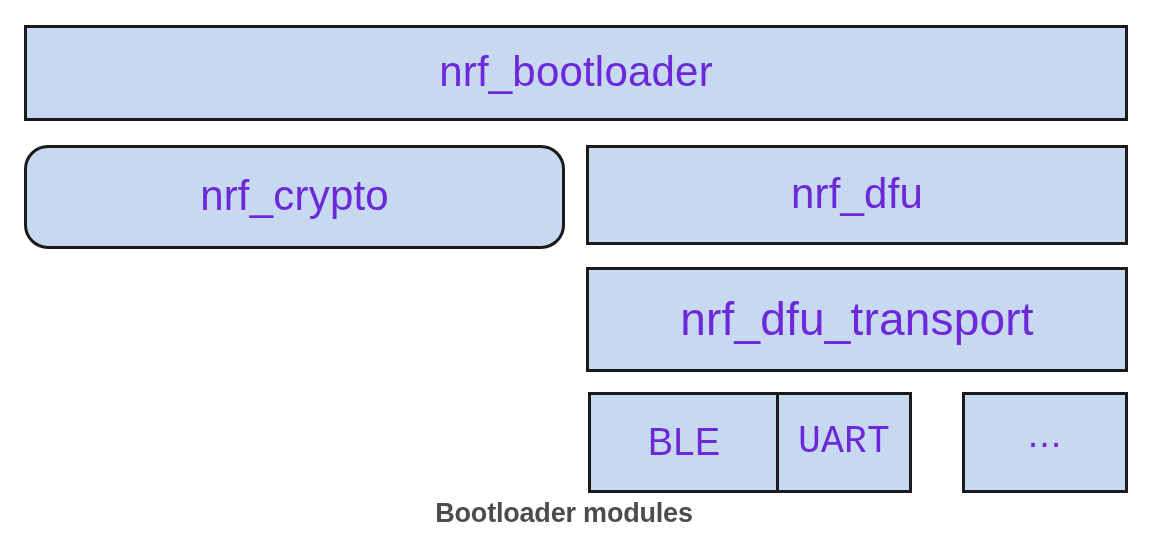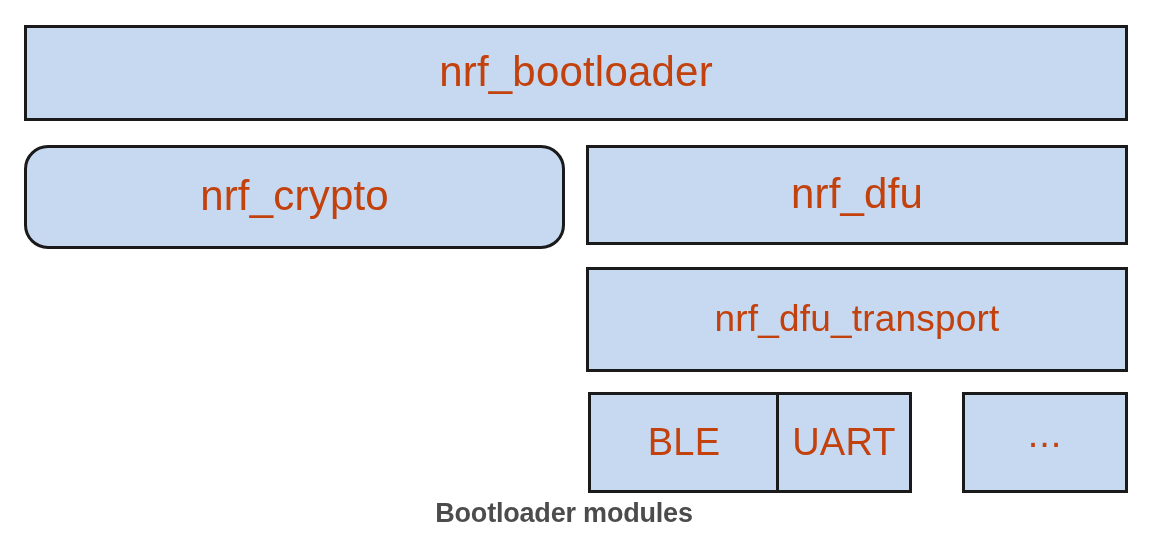--- a/index.html
+++ b/index.html
@@ -19,21 +19,21 @@
     overflow: hidden;
   }
   .node {
     position: absolute;
     box-sizing: border-box;
     background: #c6d9f1;
     border: 3px solid #1a1a1a;
     display: flex;
     align-items: center;
     justify-content: center;
-    color: #c2410c;
+    color: #6d28d9;
     font-weight: 400;
     line-height: 1;
     letter-spacing: 0.2px;
     white-space: nowrap;
   }
   .node-label {
     display: block;
     transform: translateY(-1px);
   }
 
@@ -62,37 +62,38 @@
     height: 100px;
     font-size: 42px;
   }
 
   
   #node-nrf-dfu-transport {
     left: 586px;
     top: 267px;
     width: 542px;
     height: 105px;
-    font-size: 37px;
+    font-size: 46px;
   }
 
   
   #node-ble {
     left: 588px;
     top: 392px;
     width: 192px;
     height: 101px;
     font-size: 38px;
   }
   #node-uart {
     left: 776px;
     top: 392px;
     width: 136px;
     height: 101px;
     font-size: 38px;
+    font-family: Liberation Mono, monospace;
   }
   #node-ellipsis {
     left: 962px;
     top: 392px;
     width: 166px;
     height: 101px;
     font-size: 38px;
   }
   #node-ellipsis .node-label {
     transform: translateY(-9px);

